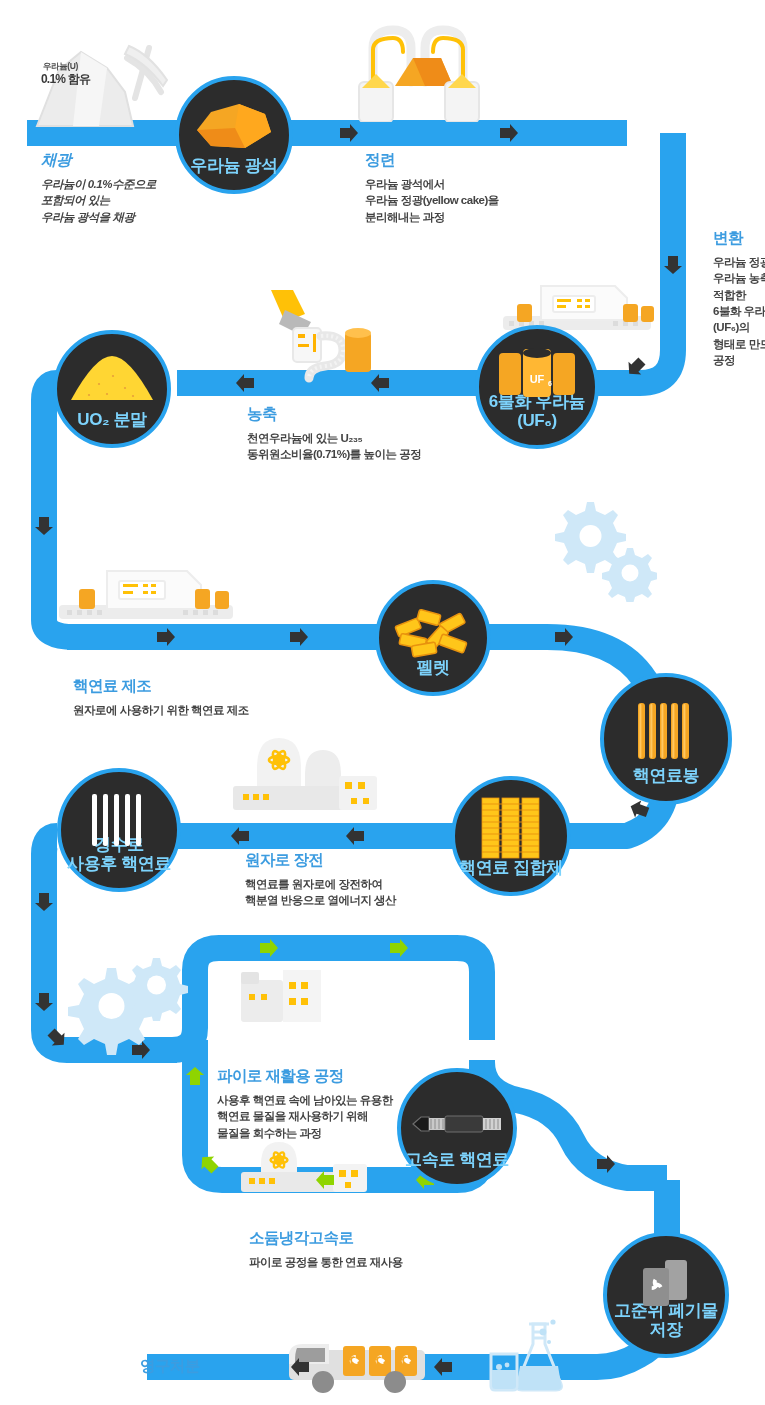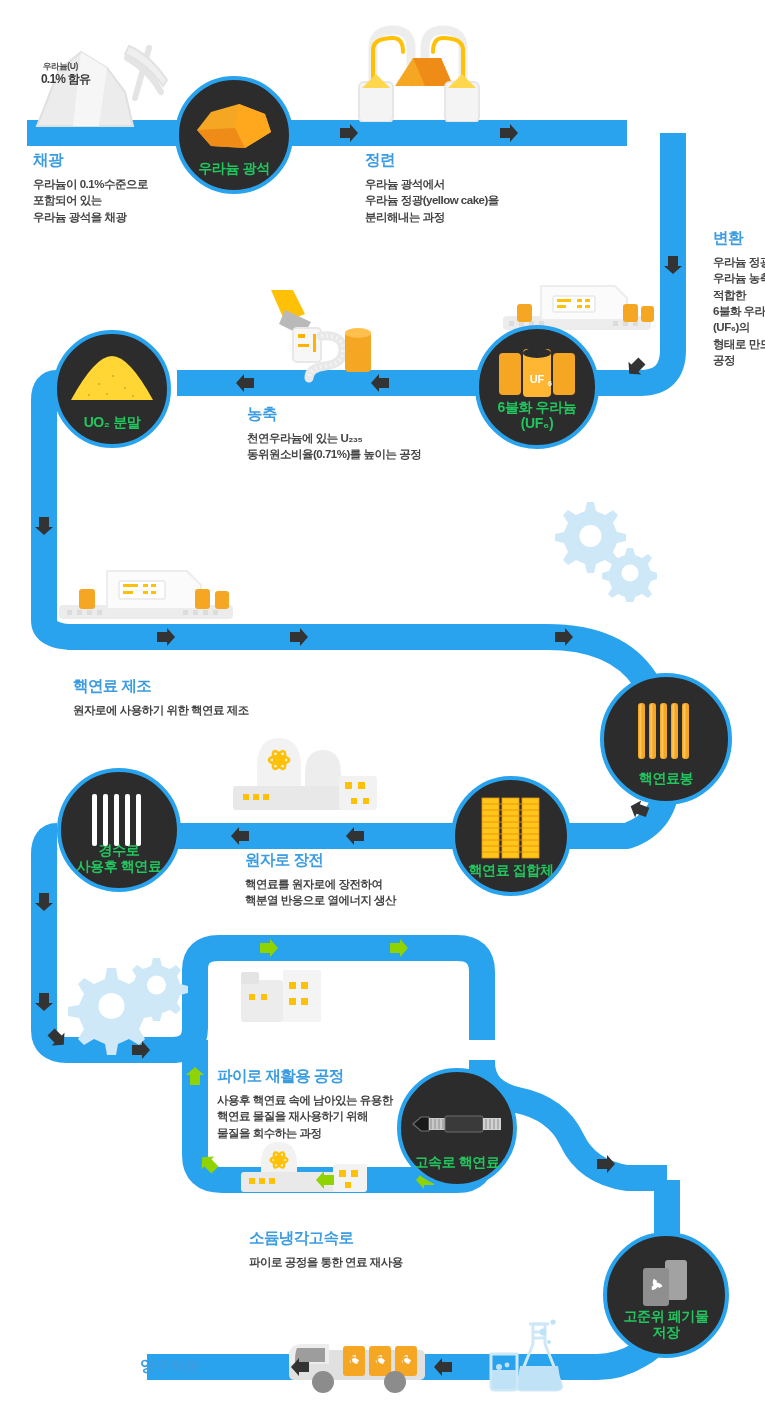--- a/index.html
+++ b/index.html
@@ -26,27 +26,27 @@
     background:#2c2c2c;
     border:4px solid #29a3ee;
     box-sizing:border-box;
     display:flex;
     flex-direction:column;
     align-items:center;
     justify-content:flex-end;
     text-align:center;
   }
   .node .nlabel{
-    color:#22c55e;
+    color:#7dd3fc;
     font-weight:bold;
     line-height:1.15;
     letter-spacing:-0.4px;
     white-space:pre-line;
     padding-bottom:14px;
-    font-size:14px;
+    font-size:17px;
   }
   .node .art{
     position:absolute;
     left:0;right:0;
     display:flex;
     align-items:center;
     justify-content:center;
   }
 
   
@@ -461,20 +461,36 @@
           <circle cx="56" cy="34" r="1.1"></circle>
             <circle cx="38" cy="40" r="1.1"></circle>
           <circle cx="64" cy="42" r="1.1"></circle>
             <circle cx="20" cy="41" r="1.1"></circle>
         </g>
       </svg>
     </div>
     <div class="nlabel">UO₂ 분말</div>
   </div>
 
+  <div class="node" style="left:348px;top:580px;width:116px;height:116px;">
+    <div class="art" style="top:22px;">
+      <svg width="82" height="52" viewBox="0 0 82 52">
+        <g fill="#ffc61a" stroke="#e8920e" stroke-width="1.6">
+          <rect x="4" y="16" width="24" height="11" rx="2" transform="rotate(-22 16 21)"></rect>
+          <rect x="26" y="6" width="22" height="11" rx="2" transform="rotate(15 37 11)"></rect>
+          <rect x="48" y="12" width="24" height="11" rx="2" transform="rotate(-28 60 17)"></rect>
+          <rect x="8" y="30" width="26" height="11" rx="2" transform="rotate(12 21 35)"></rect>
+          <rect x="34" y="26" width="22" height="11" rx="2" transform="rotate(-48 45 31)"></rect>
+          <rect x="48" y="32" width="26" height="11" rx="2" transform="rotate(20 61 37)"></rect>
+          <rect x="20" y="38" width="24" height="11" rx="2" transform="rotate(-10 32 43)"></rect>
+        </g>
+      </svg>
+    </div>
+    <div class="nlabel">펠렛</div>
+  </div>
 
   <div class="node" style="left:573px;top:673px;width:132px;height:132px;font-family:Liberation Mono, monospace;">
     <div class="art" style="top:26px;">
       <svg width="60" height="56" viewBox="0 0 60 56">
         <g fill="#f5a623">
           <rect x="2" y="0" width="7" height="56" rx="3"></rect>
           <rect x="13" y="0" width="7" height="56" rx="3"></rect>
           <rect x="24" y="0" width="7" height="56" rx="3"></rect>
           <rect x="35" y="0" width="7" height="56" rx="3"></rect>
           <rect x="46" y="0" width="7" height="56" rx="3"></rect>
@@ -563,21 +579,21 @@
           <path d="M0,-1.7 A5,5 0 0,1 4.3,0.8 L2.2,2 A2.6,2.6 0 0,0 0,0.8 Z"></path>
           <path d="M0,-1.7 A5,5 0 0,1 4.3,0.8 L2.2,2 A2.6,2.6 0 0,0 0,0.8 Z" transform="rotate(120)"></path>
           <path d="M0,-1.7 A5,5 0 0,1 4.3,0.8 L2.2,2 A2.6,2.6 0 0,0 0,0.8 Z" transform="rotate(240)"></path>
         </g>
       </svg>
     </div>
     <div class="nlabel">고준위 폐기물
 저장</div>
   </div>
 
-  <div class="blk" style="left:6px;top:150px;">
+  <div class="blk" style="left:14px;top:150px;font-style:italic;">
     <p class="ttl">채광</p>
     <p class="dsc">우라늄이 0.1%수준으로
 포함되어 있는
 우라늄 광석을 채광</p>
   </div>
 
   <div class="blk" style="left:338px;top:150px;">
     <p class="ttl">정련</p>
     <p class="dsc">우라늄 광석에서
 우라늄 정광(yellow cake)을

